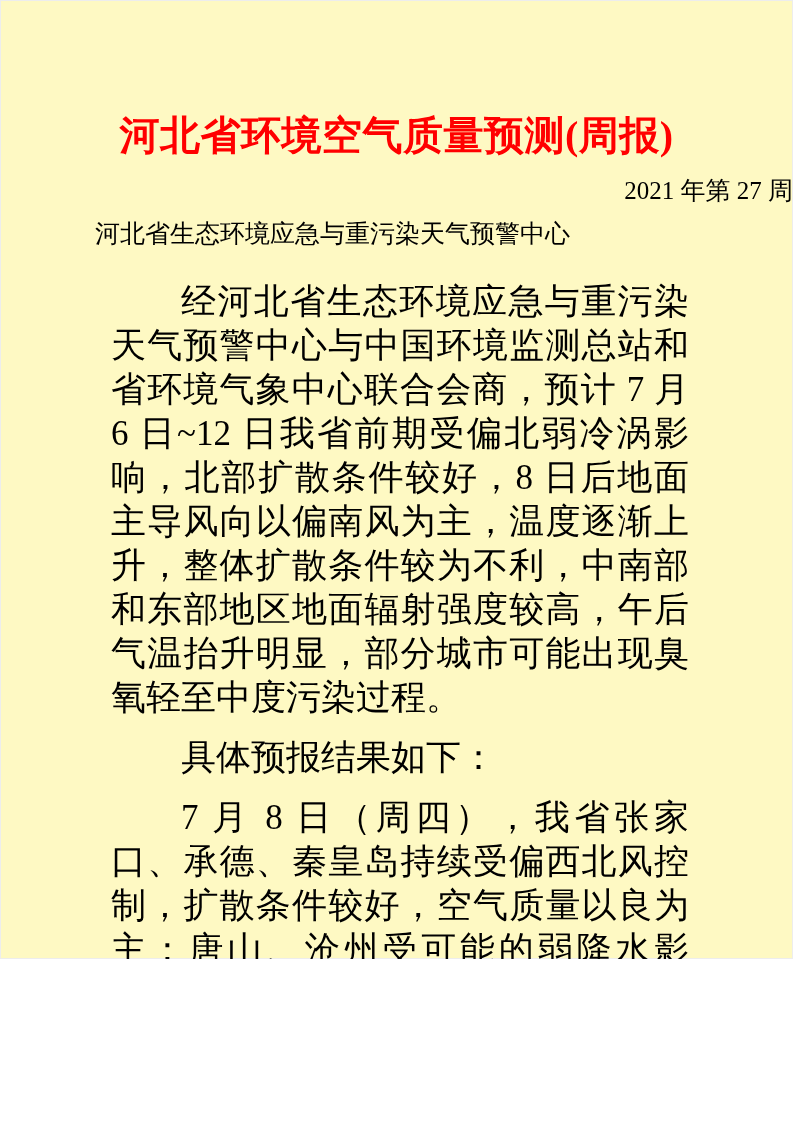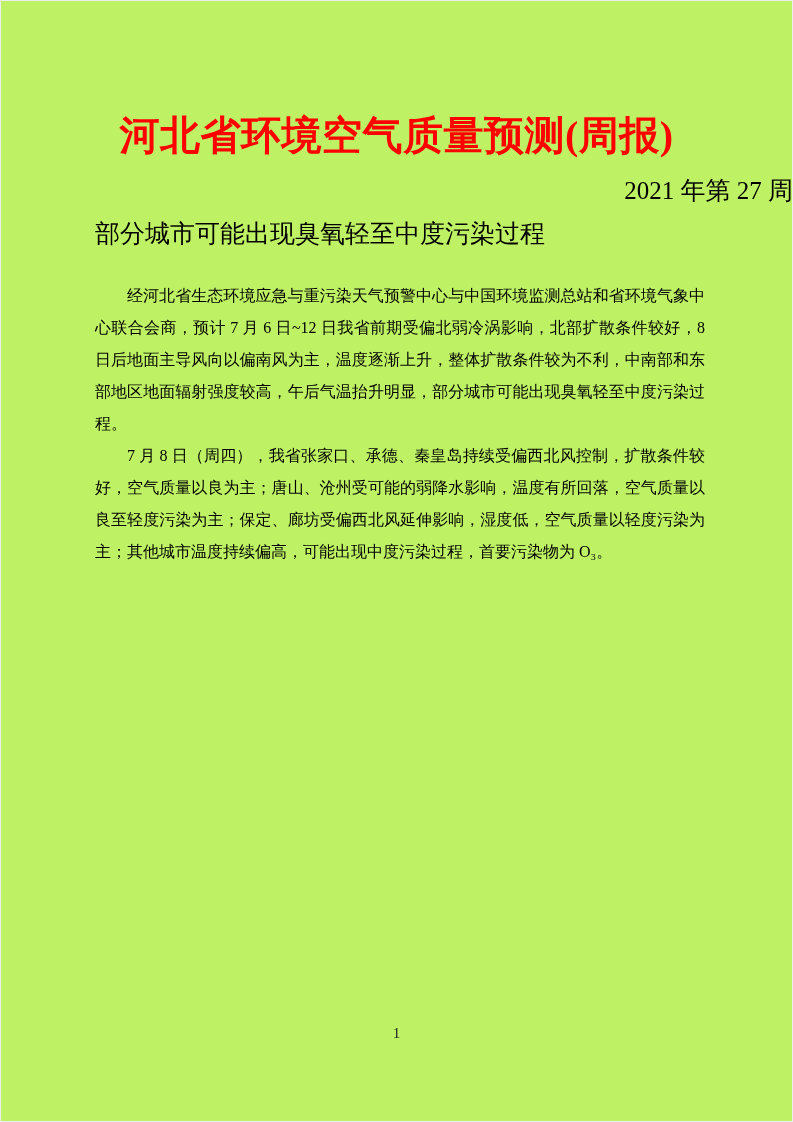--- a/index.html
+++ b/index.html
@@ -3,22 +3,22 @@
 <meta charset="utf-8">
 <style>
   html, body {
     margin: 0;
     padding: 0;
     background: #ffffff;
   }
   .page {
     position: relative;
     width: 793px;
-    height: 1122px;
-    background: #bef264;
+    height: 959px;
+    background: #fef9c3;
     overflow: hidden;
     box-shadow: inset 0 0 0 1px #ededed;
     font-family: "Liberation Serif", "DejaVu Serif", serif;
     color: #000000;
   }
   .doc-title {
     margin: 112px 40px 0 40px;
     text-align: center;
     font-size: 40px;
     line-height: 48px;
@@ -38,23 +38,23 @@
     justify-content: space-between;
     align-items: baseline;
     margin: 12px 88px 0 95px;
     font-size: 25px;
     line-height: 32px;
   }
   .content {
     margin: 30px 88px 0 95px;
   }
   .content p {
-    margin: 0;
-    font-size: 16px;
-    line-height: 32px;
+    margin: 16px;
+    font-size: 35px;
+    line-height: 44px;
     text-align: justify;
     text-justify: inter-ideograph;
     text-indent: 2em;
   }
   .page-number {
     position: absolute;
     top: 1024px;
     left: 0;
     width: 100%;
     text-align: center;
@@ -66,24 +66,25 @@
 </head>
 <body>
 
 <div class="page">
 
   <h1 class="doc-title">河北省环境空气质量预测(周报)</h1>
 
   <div class="doc-subtitle">2021 年第 27 周</div>
 
   <div class="byline">
-    <span>部分城市可能出现臭氧轻至中度污染过程</span>
+    <span>河北省生态环境应急与重污染天气预警中心</span>
   </div>
 
   <div class="content">
     <p>经河北省生态环境应急与重污染天气预警中心与中国环境监测总站和省环境气象中心联合会商，预计 7 月 6 日~12 日我省前期受偏北弱冷涡影响，北部扩散条件较好，8 日后地面主导风向以偏南风为主，温度逐渐上升，整体扩散条件较为不利，中南部和东部地区地面辐射强度较高，午后气温抬升明显，部分城市可能出现臭氧轻至中度污染过程。</p>
+    <p>具体预报结果如下：</p>
     <p>7 月 8 日（周四），我省张家口、承德、秦皇岛持续受偏西北风控制，扩散条件较好，空气质量以良为主；唐山、沧州受可能的弱降水影响，温度有所回落，空气质量以良至轻度污染为主；保定、廊坊受偏西北风延伸影响，湿度低，空气质量以轻度污染为主；其他城市温度持续偏高，可能出现中度污染过程，首要污染物为 O₃。</p>
 
   </div>
 
   <div class="page-number">1</div>
 
 </div>
 
 </body></html>

